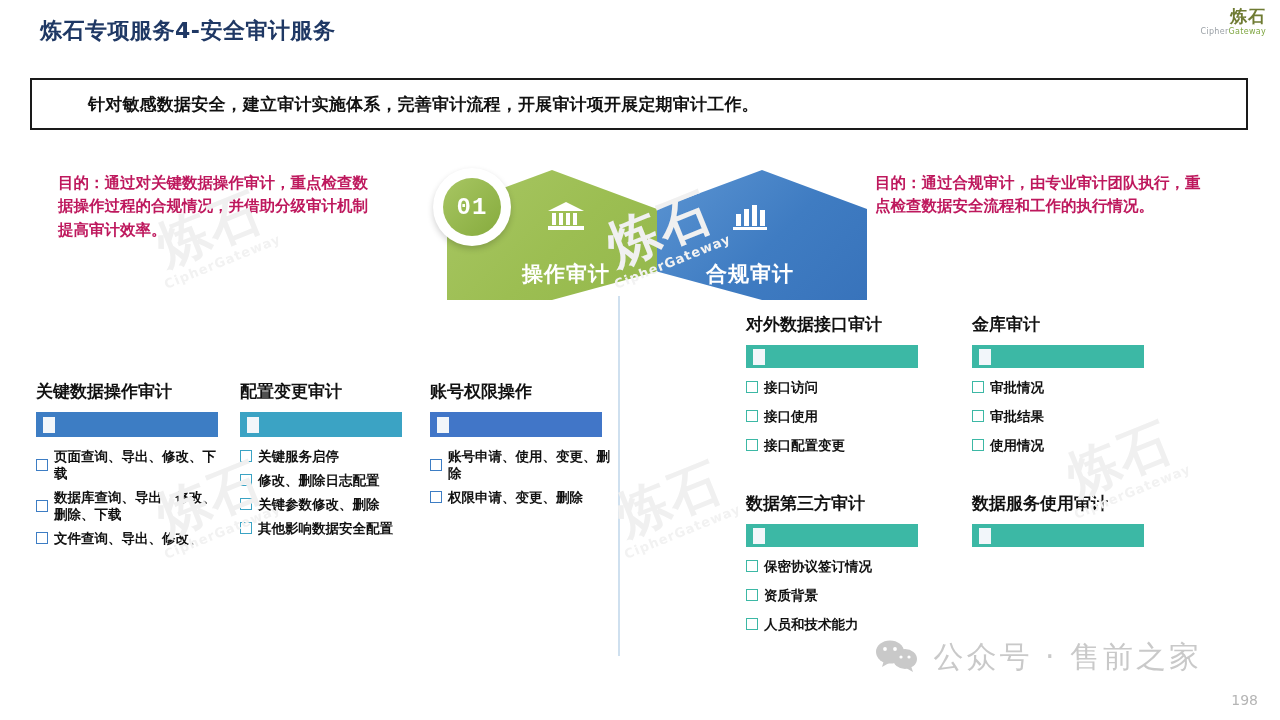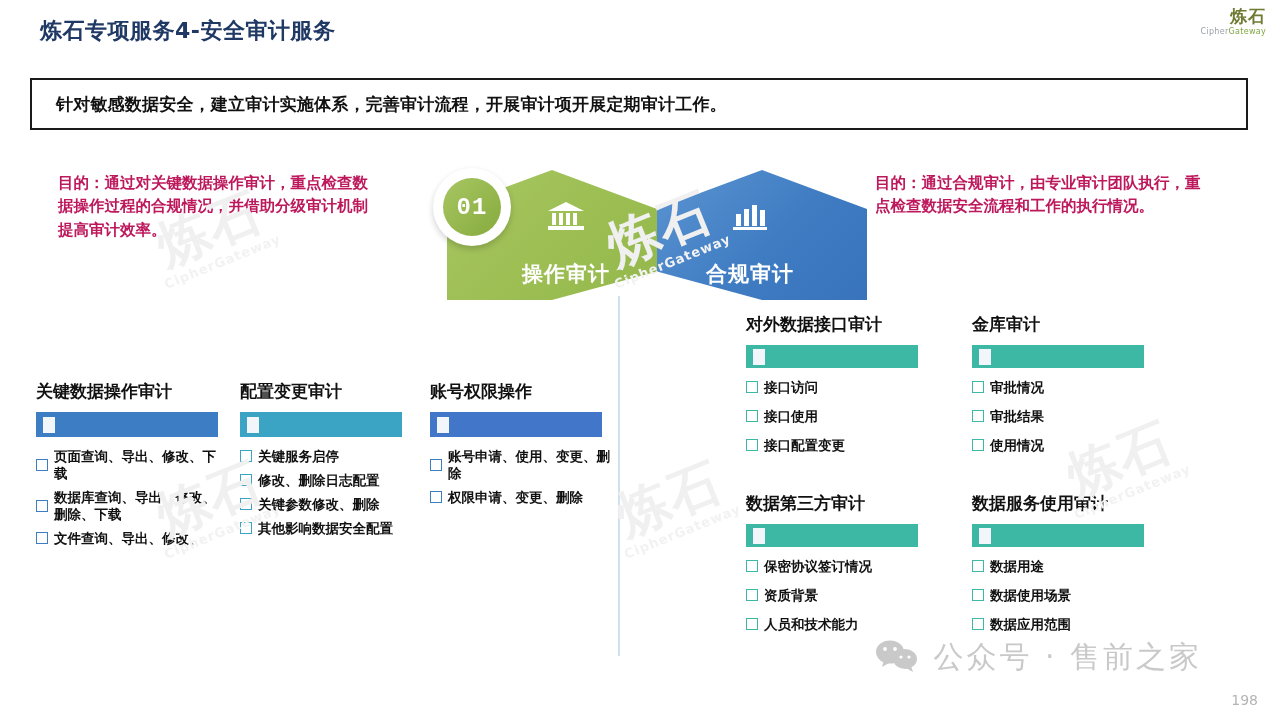--- a/index.html
+++ b/index.html
@@ -23,21 +23,21 @@
   .logo-en .c1{color:#9aa0a6;}
   .logo-en .c2{color:#7fa640;margin-top:21px;}
 
   
   .banner{
     position:absolute;left:30px;top:78px;width:1218px;height:52px;
     border:2px solid #1a1a1a;box-sizing:border-box;
     display:flex;align-items:center;
   }
   .banner-text{
-    font-size:17px;font-weight:700;color:#111;padding-left:24px;letter-spacing:.2px;
+    font-size:17px;font-weight:700;color:#111;padding-left:56px;letter-spacing:.2px;
   }
 
   
   .purpose{position:absolute;font-size:15.5px;line-height:1.5;color:#be185d;font-weight:700;}
   .purpose .lead{font-weight:700;}
   .purpose.left{left:58px;top:172px;width:320px;}
   .purpose.right{left:875px;top:172px;width:340px;}
 
   
   .chev-wrap{position:absolute;left:415px;top:158px;width:420px;height:142px;}
@@ -343,34 +343,20 @@
           <span class="item-text">人员和技术能力</span>
         </li>
     </ul>
   </div>
 
   <div class="col" id="col-svc">
     <div class="col-head">数据服务使用审计</div>
     <div class="bar">
         <span class="sq"></span>
       </div>
-    <ul class="items">
-      <li class="item">
-          <span class="cb teal"></span>
-          <span class="item-text">数据用途</span>
-        </li>
-      <li class="item">
-          <span class="cb teal"></span>
-          <span class="item-text">数据使用场景</span>
-        </li>
-      <li class="item">
-          <span class="cb teal"></span>
-          <span class="item-text">数据应用范围</span>
-        </li>
-    </ul>
   </div>
 
   <div class="wm" id="wm1">
     <span class="big">炼石</span>
     <span class="sm">CipherGateway</span>
   </div>
   <div class="wm" id="wm2">
     <span class="big">炼石</span>
     <span class="sm">CipherGateway</span>
   </div>

